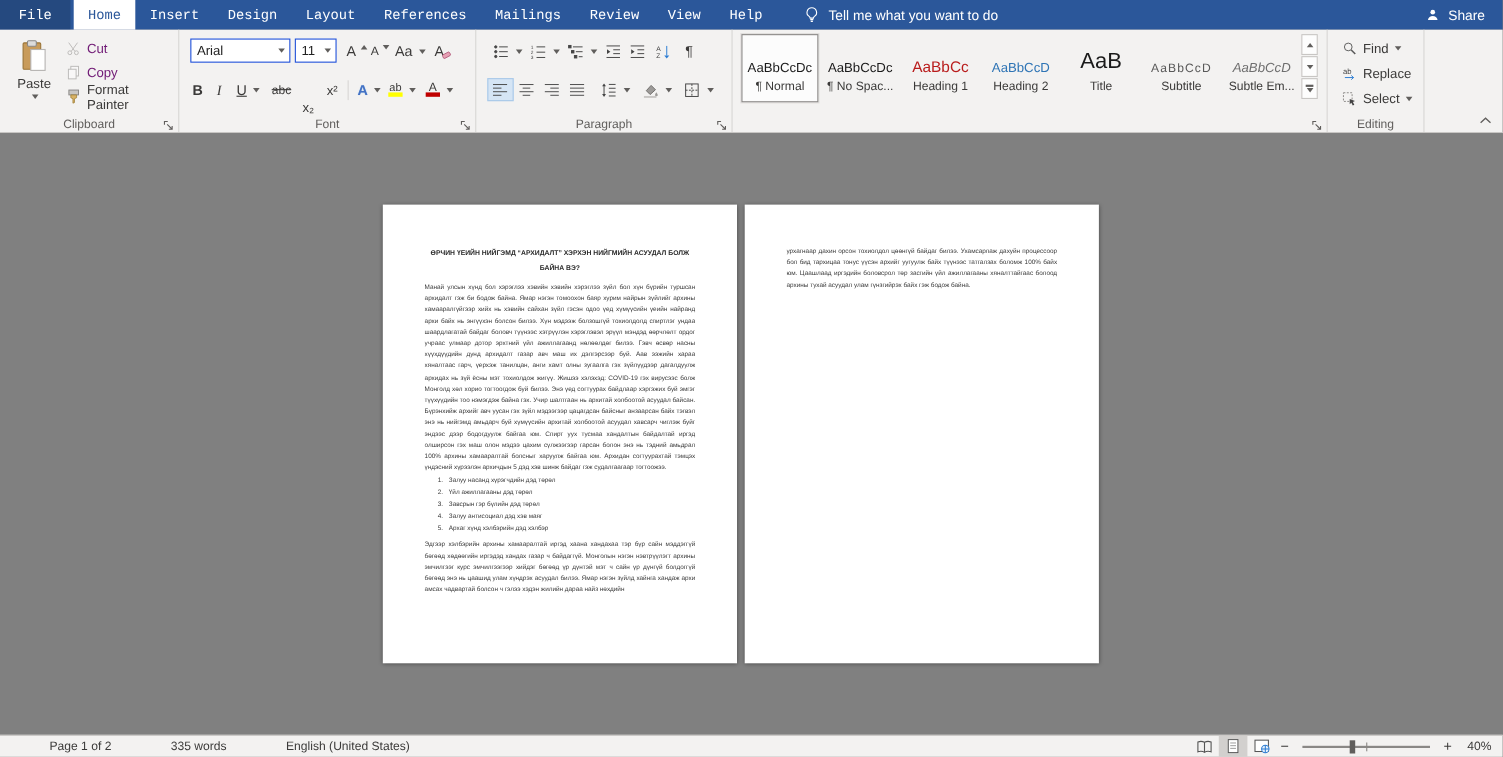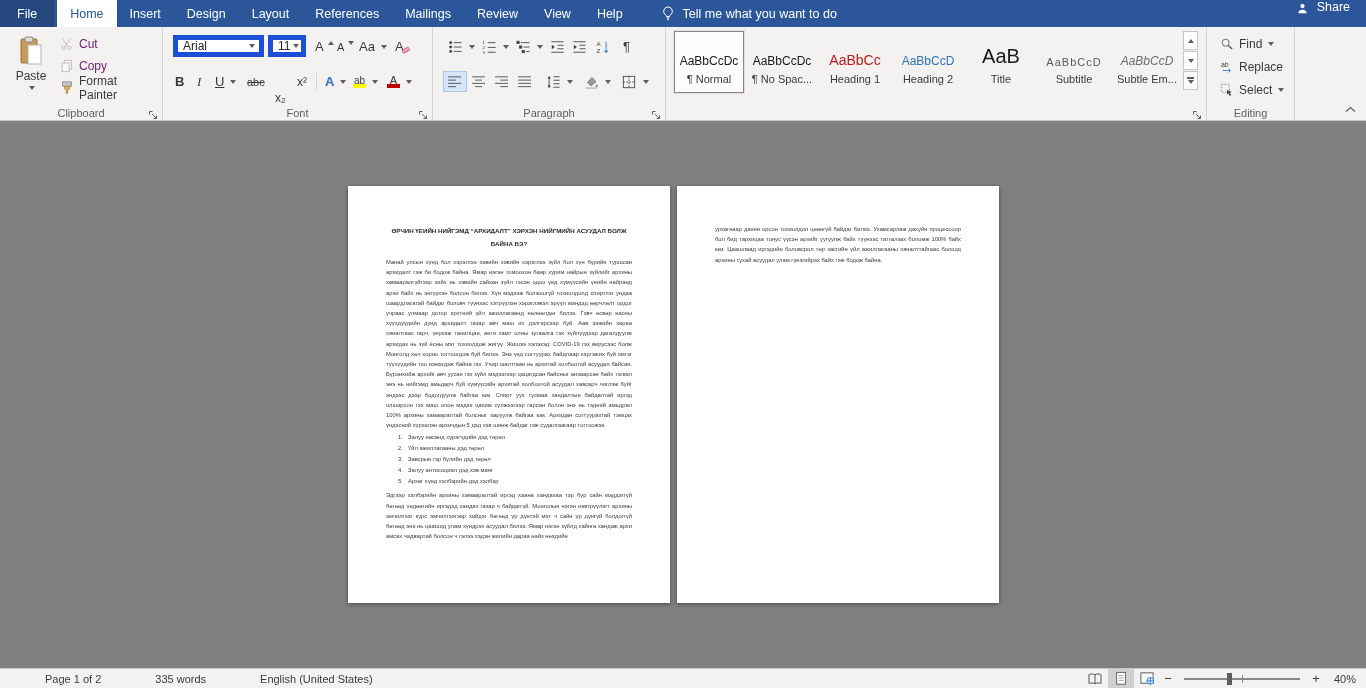--- a/index.html
+++ b/index.html
@@ -1,44 +1,44 @@
 <!DOCTYPE html>
 <html><head>
 <meta charset="utf-8">
 <style>
   *{margin:0;padding:0;box-sizing:border-box;}
   html,body{width:1366px;height:688px;overflow:hidden;font-family:"Liberation Sans",sans-serif;background:#808080;}
 
   
   .titlebar{position:absolute;top:0;left:0;width:1366px;height:27px;background:#2b579a;display:flex;align-items:stretch;color:#fff;font-size:12.5px;}
-  .tab{display:flex;align-items:center;padding:0 13px;cursor:pointer;}
+  .tab{display:flex;align-items:center;padding:0 13px;cursor:pointer;font-family:Liberation Mono, monospace;}
   .tab.file{background:#25497f;padding:0 17px;margin-right:3px;}
   .tab.active{background:#fff;color:#2b579a;}
   .tellme{display:flex;align-items:center;gap:7px;padding:0 14px;margin-left:10px;}
-  .share{margin-left:auto;display:flex;gap:6px;padding:0 16px;}
+  .share{margin-left:auto;display:flex;align-items:center;gap:6px;padding:0 16px;}
 
   
   .ribbon{position:absolute;top:27px;left:0;width:1366px;height:94px;background:#f3f2f1;border-bottom:1px solid #c8c6c4;}
   .g{position:absolute;top:0;height:93px;border-right:1px solid #d8d6d4;}
   .g-label{position:absolute;bottom:1px;left:0;right:0;text-align:center;font-size:11px;color:#605e5c;}
   .launcher{position:absolute;bottom:3px;right:3px;width:11px;height:11px;cursor:pointer;}
   .btn{position:absolute;display:flex;align-items:center;gap:4px;font-size:12px;color:#3b3a39;padding:0 3px;height:21px;cursor:pointer;border:1px solid transparent;}
   .btn.disabled{color:#701a75;}
   .btn.disabled .ic{opacity:.45;}
   .ic{display:inline-flex;width:16px;height:16px;align-items:center;justify-content:center;flex:0 0 auto;}
   .dd{display:inline-block;width:0;height:0;border-left:3px solid transparent;border-right:3px solid transparent;border-top:4px solid #605e5c;margin-left:2px;}
   .vsep{position:absolute;width:1px;background:#d8d6d4;}
 
   
   .g-clip{left:0;width:163px;}
   .paste-btn{position:absolute;left:10px;top:4px;width:42px;height:68px;display:flex;flex-direction:column;align-items:center;justify-content:flex-start;gap:3px;padding-top:4px;font-size:12px;color:#3b3a39;cursor:pointer;border:1px solid transparent;}
 
   
   .g-font{left:163px;width:270px;}
-  .combo{position:absolute;height:22px;background:#fff;border:5px solid #1d4ed8;display:flex;align-items:center;font-size:12px;color:#222;padding-left:5px;cursor:pointer;}
+  .combo{position:absolute;height:22px;background:#fff;border:1px solid #1d4ed8;display:flex;align-items:center;font-size:12px;color:#222;padding-left:5px;cursor:pointer;}
   .combo .cdd{margin-left:auto;width:15px;height:100%;display:flex;align-items:center;justify-content:center;}
   .txt{font-size:13px;color:#3b3a39;}
   .fx-a{color:#4472c4;font-weight:bold;text-shadow:0 0 1px #9dc3e6;}
   .colorbar{display:inline-block;width:13px;height:4px;margin-top:-2px;}
   .stack{display:inline-flex;flex-direction:column;align-items:center;line-height:1;}
 
   
   .g-par{left:433px;width:233px;}
 
   

